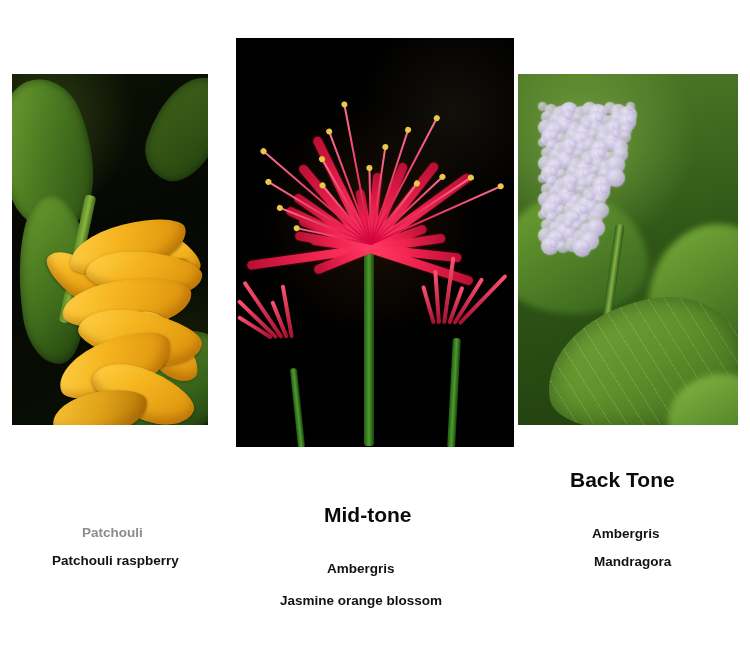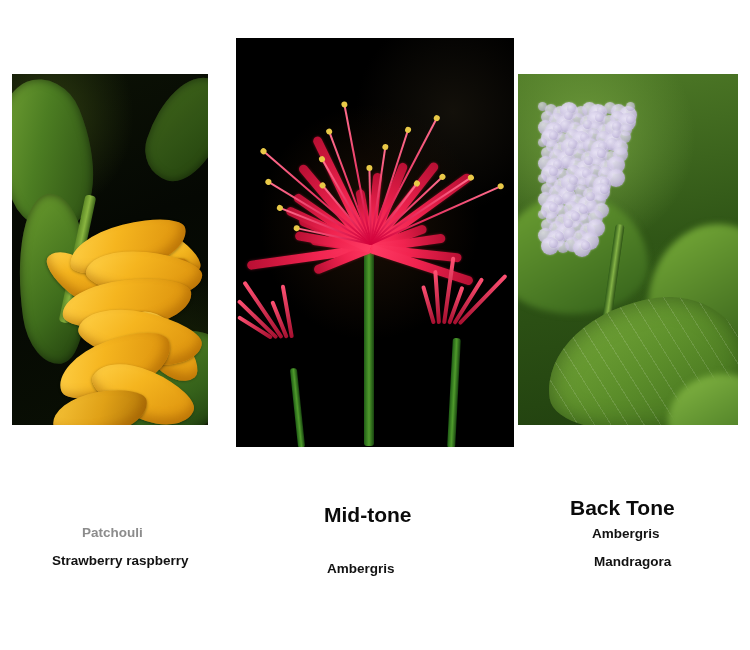--- a/index.html
+++ b/index.html
@@ -197,21 +197,21 @@
   .cap-note {
     position: absolute;
     white-space: nowrap;
     font-weight: bold;
   }
   .note-grey { color: #8c8c8c; }
   .note-dark { color: #121212; }
 
   .title-left  { left: 60px;  top: 468px; font-size: 21px; }
   .title-mid   { left: 324px; top: 503px; font-size: 21px; }
-  .title-right { left: 570px; top: 496px; font-size: 21px; }
+  .title-right { left: 570px; top: 468px; font-size: 21px; }
 
   .n-berg   { left: 82px;  top: 525px; font-size: 13.5px; }
   .n-straw  { left: 52px;  top: 553px; font-size: 13.5px; }
   .n-mand   { left: 327px; top: 561px; font-size: 13.5px; }
   .n-jas    { left: 280px; top: 593px; font-size: 13.5px; }
   .n-patch  { left: 592px; top: 526px; font-size: 13.5px; }
   .n-amber  { left: 594px; top: 554px; font-size: 13.5px; }
 </style>
 </head>
 <body>
@@ -462,20 +462,21 @@
         <div class="veins"></div>
       </div>
       <div class="blurleaf" style="left:150px; top:300px; width:110px; height:80px; background:linear-gradient(150deg,#86b944,#3a6a1c);"></div>
     </div>
   </div>
 
   <div class="cap-title title-mid">Mid-tone</div>
   <div class="cap-title title-right">Back Tone</div>
 
   <div class="cap-note note-grey n-berg">Patchouli</div>
-  <div class="cap-note note-dark n-straw">Strawberry raspberry</div>
+  <div class="cap-note note-dark n-straw">Patchouli raspberry</div>
 
   <div class="cap-note note-dark n-mand">Ambergris</div>
+  <div class="cap-note note-dark n-jas">Jasmine orange blossom</div>
 
   <div class="cap-note note-dark n-patch">Ambergris</div>
   <div class="cap-note note-dark n-amber">Mandragora</div>
 
 </div>
 
 </body></html>

